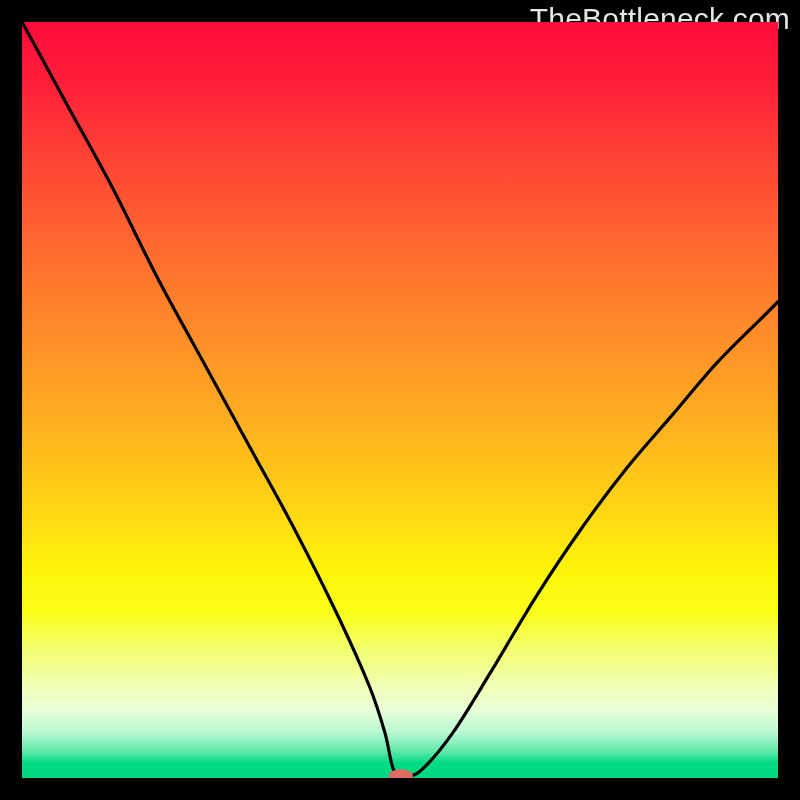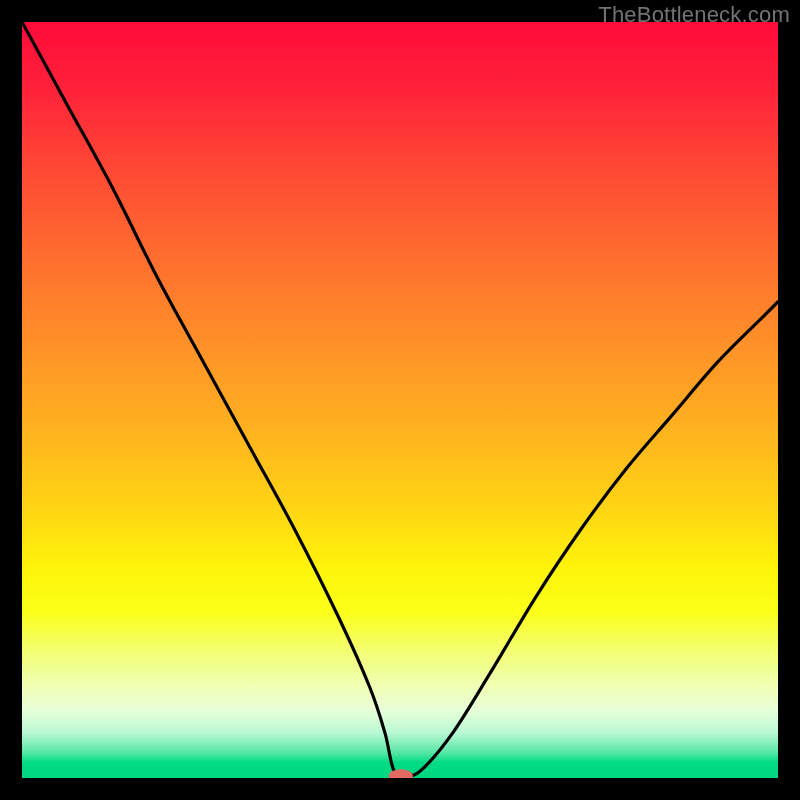--- a/index.html
+++ b/index.html
@@ -46,22 +46,22 @@
   }
   .plot-area svg {
     display: block;
     width: 100%;
     height: 100%;
   }
   .watermark {
     position: absolute;
     top: 2px;
     right: 10px;
-    color: #737373;
-    font-size: 22px;
+    color: #e5e5e5;
+    font-size: 30px;
     letter-spacing: 0.2px;
     user-select: none;
   }
 </style>
 </head>
 <body>
 
 <div class="frame">
   <div class="watermark">TheBottleneck.com</div>
 

